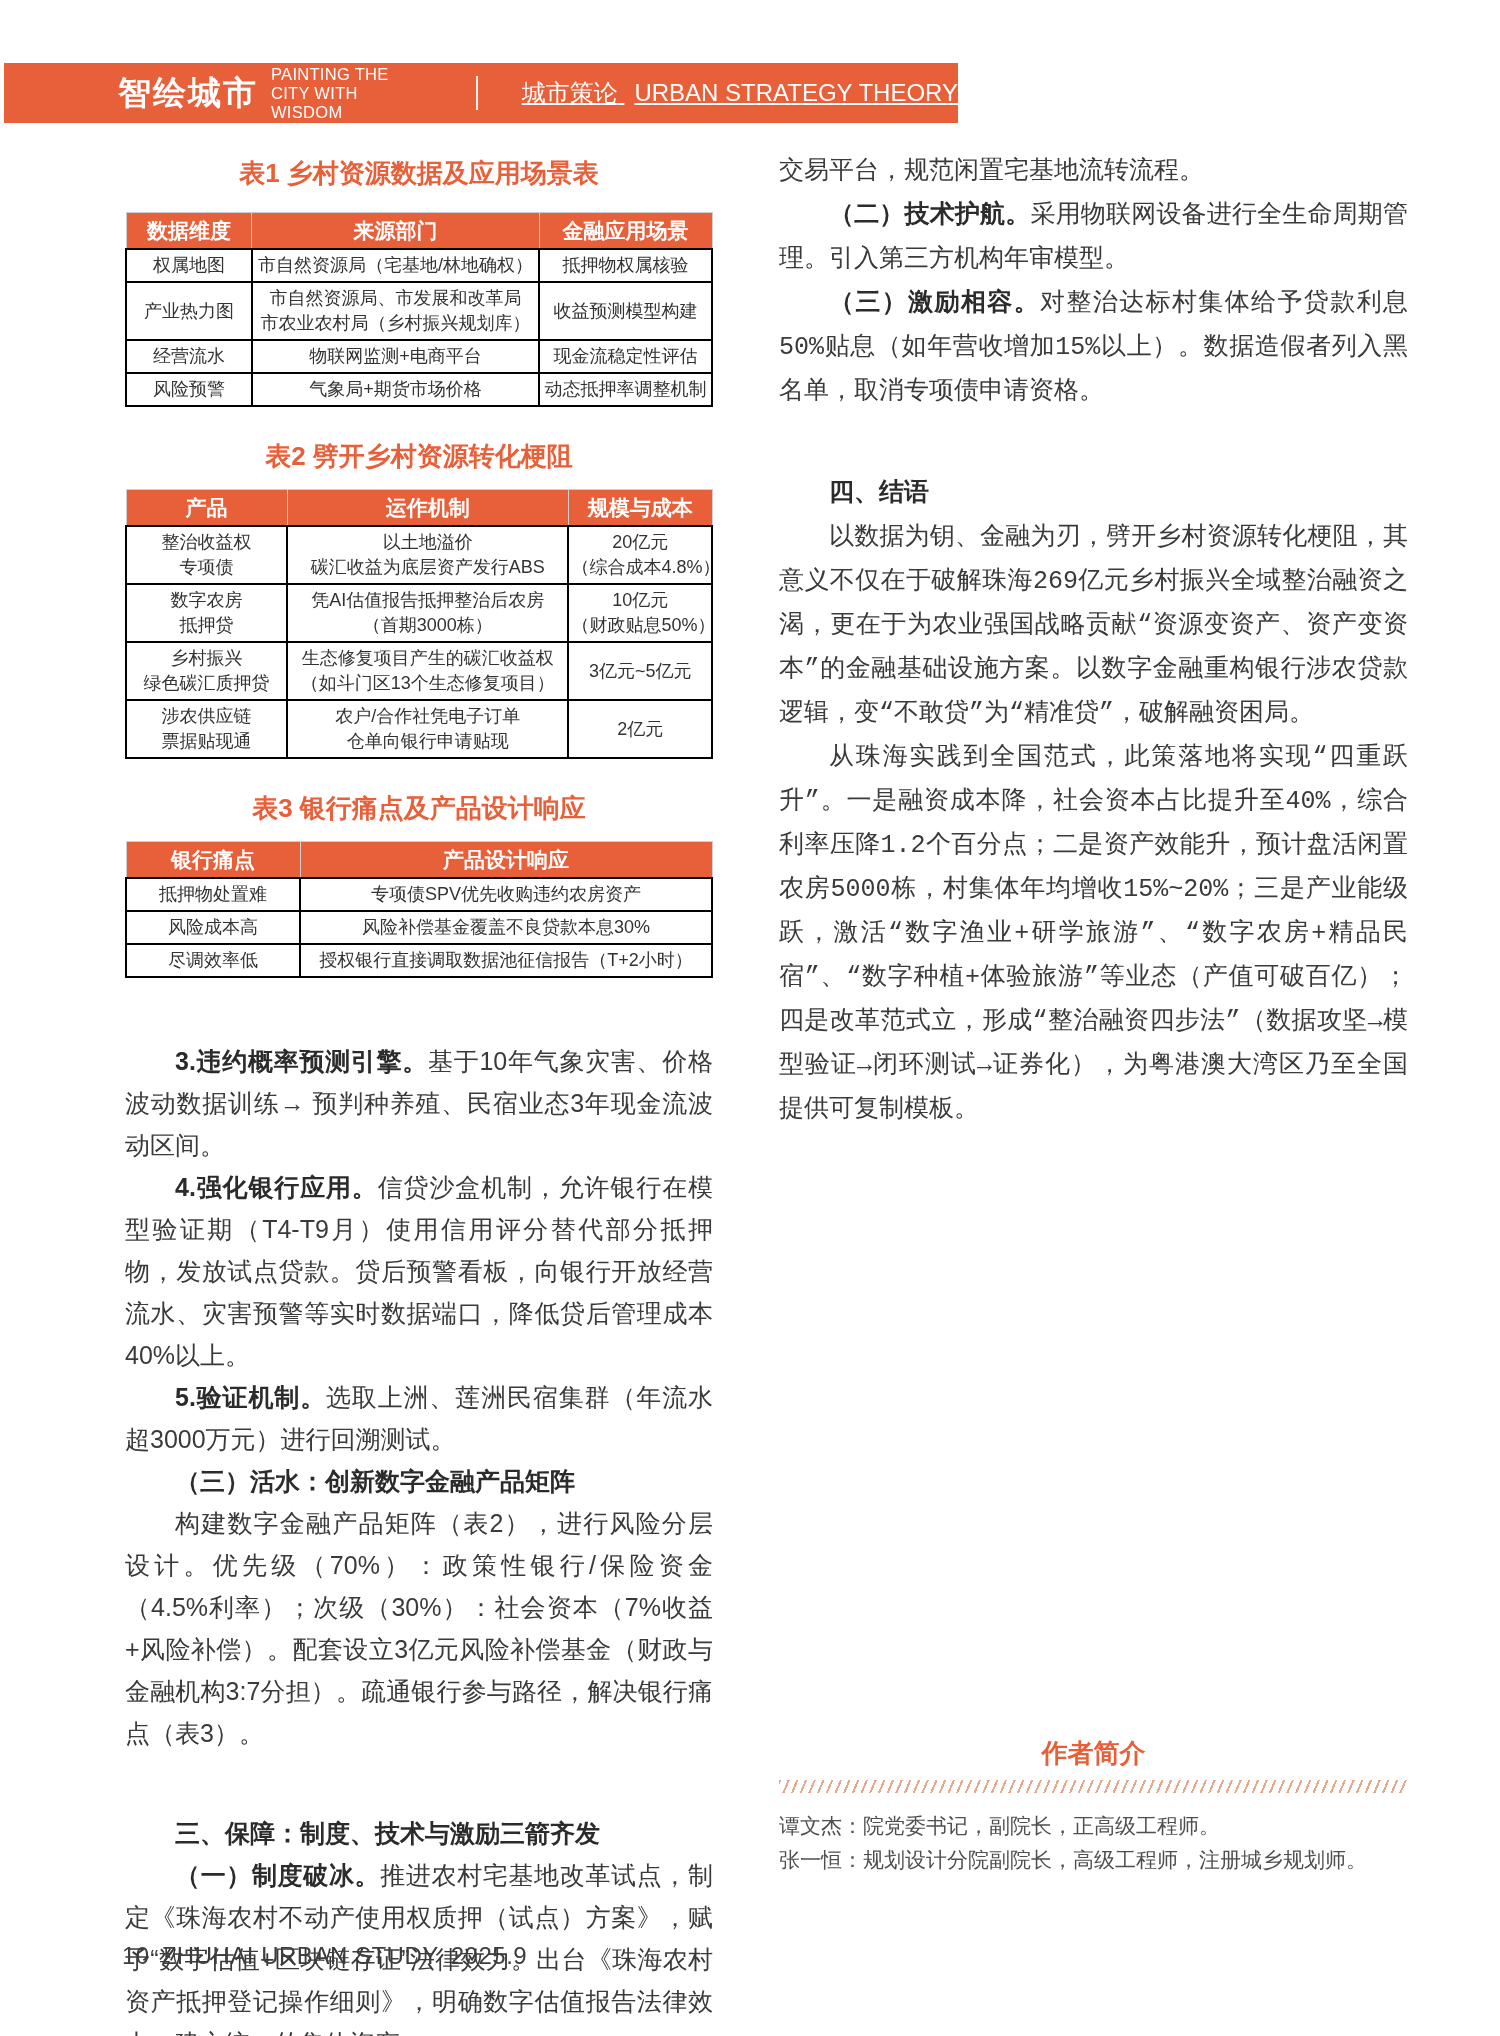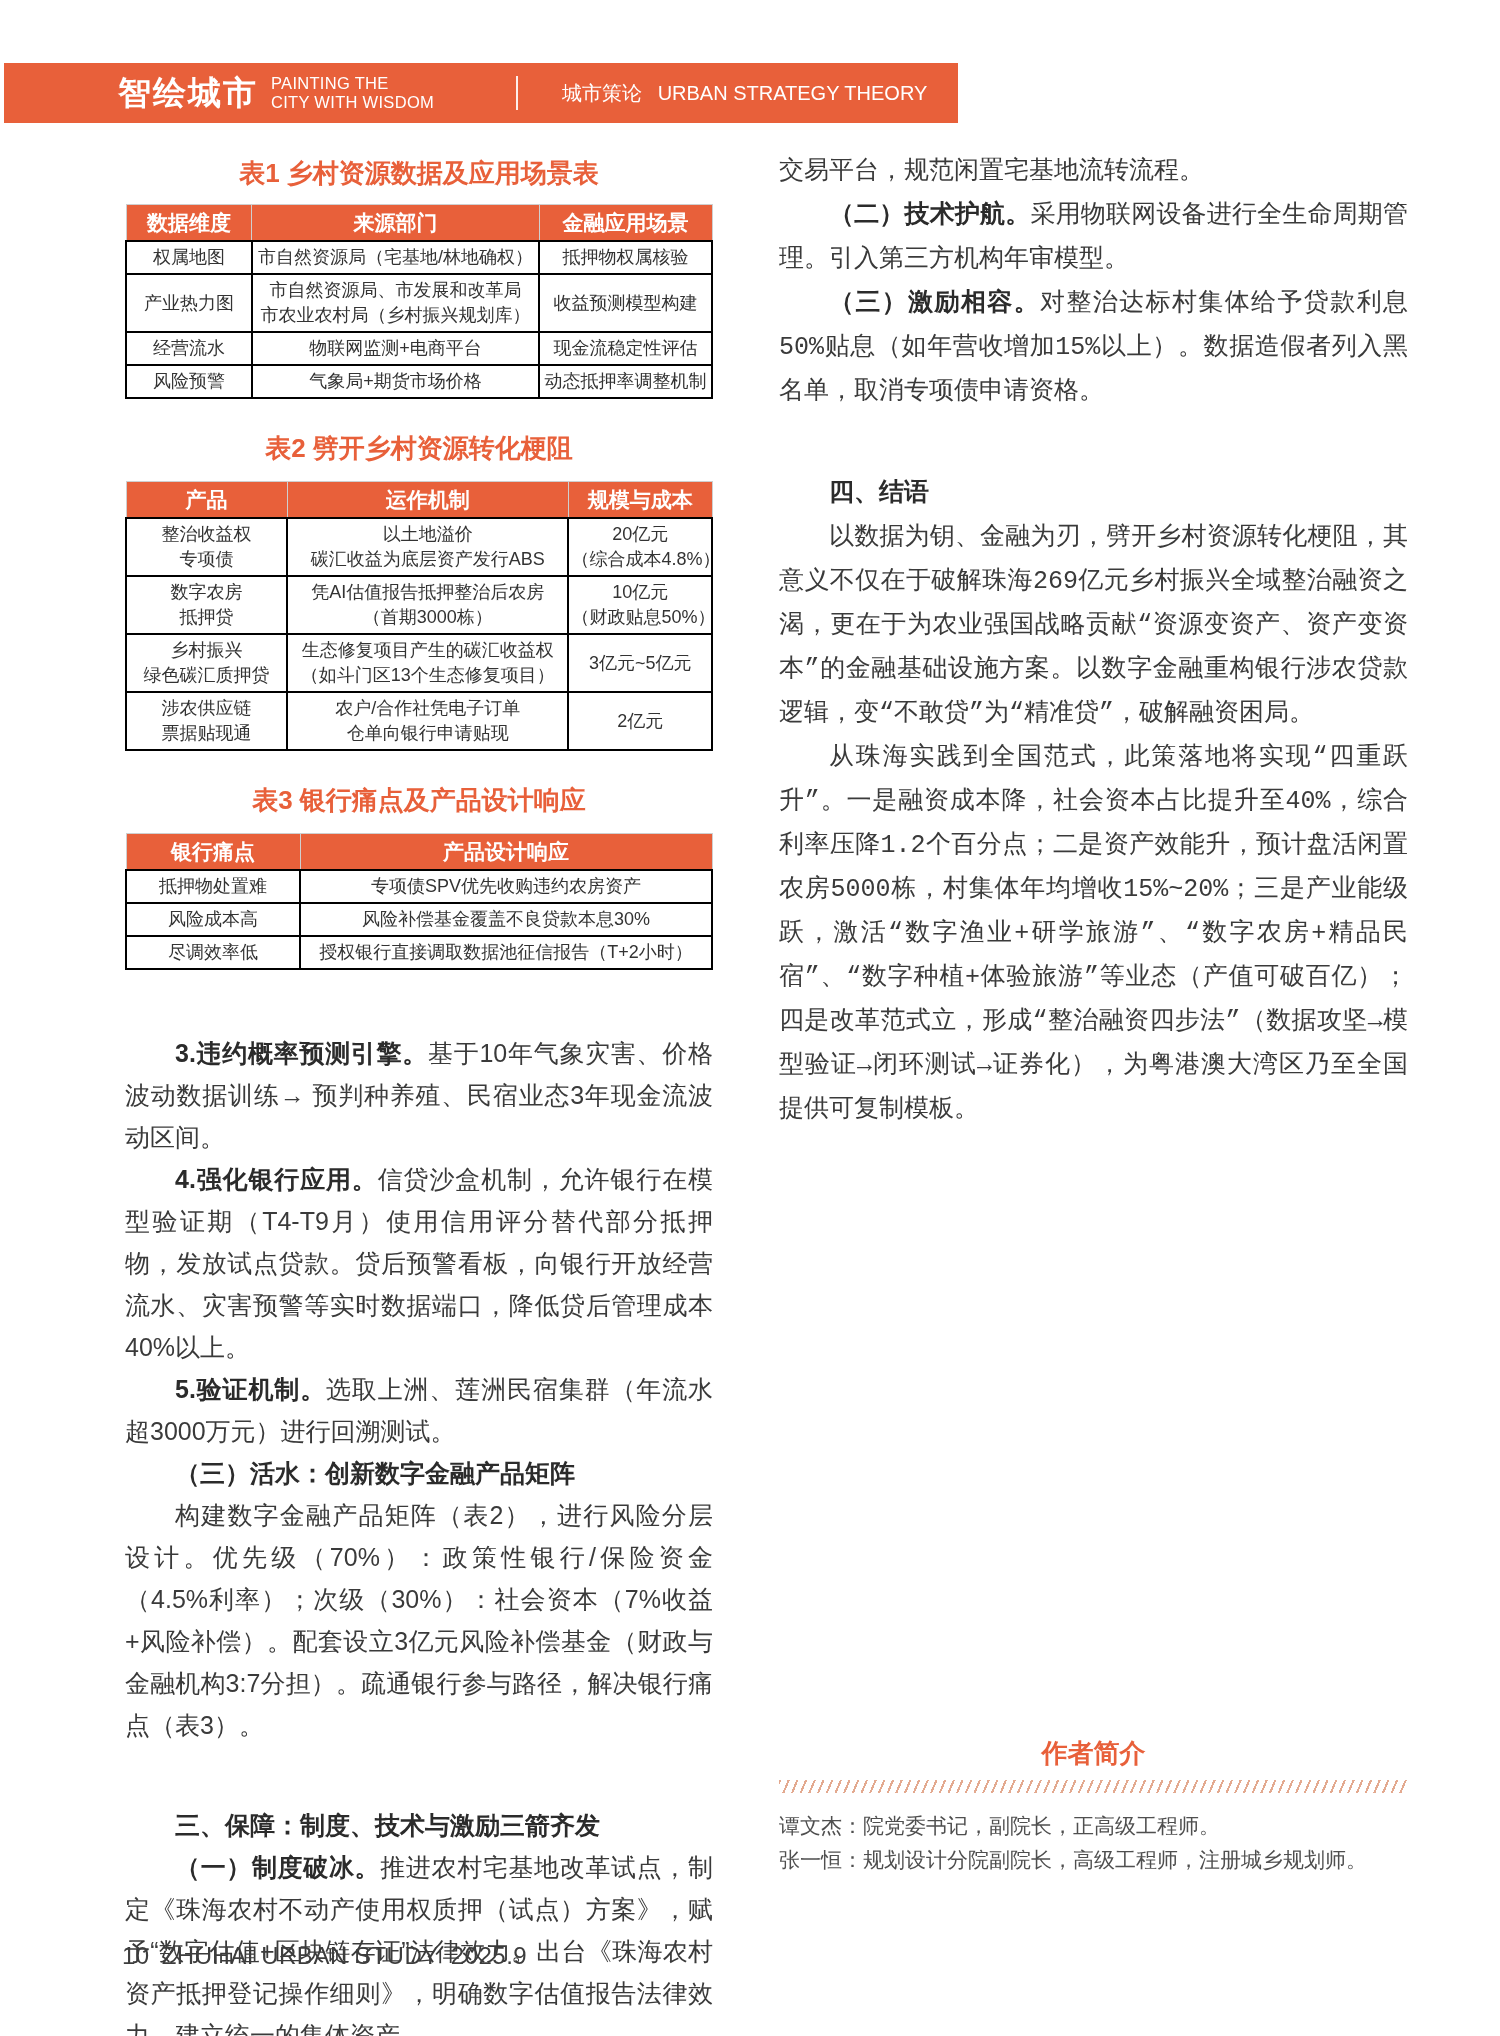--- a/index.html
+++ b/index.html
@@ -11,28 +11,28 @@
     overflow: hidden;
   }
   
   .header-bar {
     position: absolute; left: 4px; top: 63px; width: 954px; height: 60px;
     background: var(--accent); color: #fff; display: flex; align-items: center;
   }
   .brand-cn { margin-left: 114px; font-size: 33px; font-weight: bold; letter-spacing: 2px; white-space: nowrap; }
   .brand-en { margin-left: 13px; font-size: 16.5px; line-height: 19px; white-space: pre-line; letter-spacing: .3px; }
   .header-divider { width: 2px; height: 34px; background: rgba(255,255,255,.9); margin-left: 82px; flex: none; }
-  .header-right { margin-left: 44px; font-size: 20px; white-space: nowrap; }
+  .header-right { margin-left: 44px; font-size: 24px; white-space: nowrap; text-decoration: underline; }
   .header-right .hdr-en { margin-left: 10px; }
   
   .col-left  { position: absolute; left: 125px; top: 150px; width: 588px; }
   .col-right { position: absolute; left: 779px; top: 150px; width: 629px; font-family: Liberation Mono, monospace; }
   
   .tbl-title { color: var(--accent); font-weight: bold; font-size: 26px; line-height: 30px; text-align: center; margin: 34px 0 18px; }
-  .table-block:first-child .tbl-title { margin-top: 8px; margin-bottom: 16px; }
+  .table-block:first-child .tbl-title { margin-top: 8px; margin-bottom: 24px; }
   table { width: 100%; border-collapse: collapse; table-layout: fixed; }
   th { background: var(--accent); color: #fff; font-size: 21px; font-weight: bold; line-height: 27px; padding: 4px 14px; border: 1px solid #cfcfcf; }
   td { font-size: 18px; color: #333; text-align: center; line-height: 25px; padding: 3px 2px; border: 2px solid #000000; white-space: pre; }
   
   .body-text { margin-top: 62px; }
   p.para { font-size: 25px; line-height: 42px; text-align: justify; text-indent: 2em; color: #3a3a3a; }
   .col-right p.para { line-height: 44px; }
   p.para.no-indent { text-indent: 0; }
   p.para.heading { font-weight: bold; color: #1f1f1f; }
   p.para.gap-before { margin-top: 58px; }

